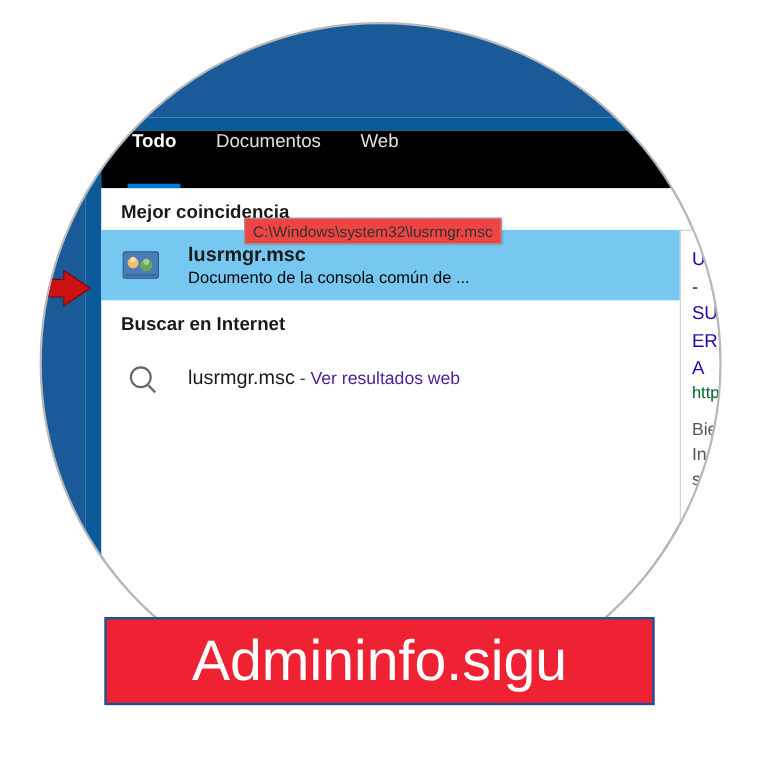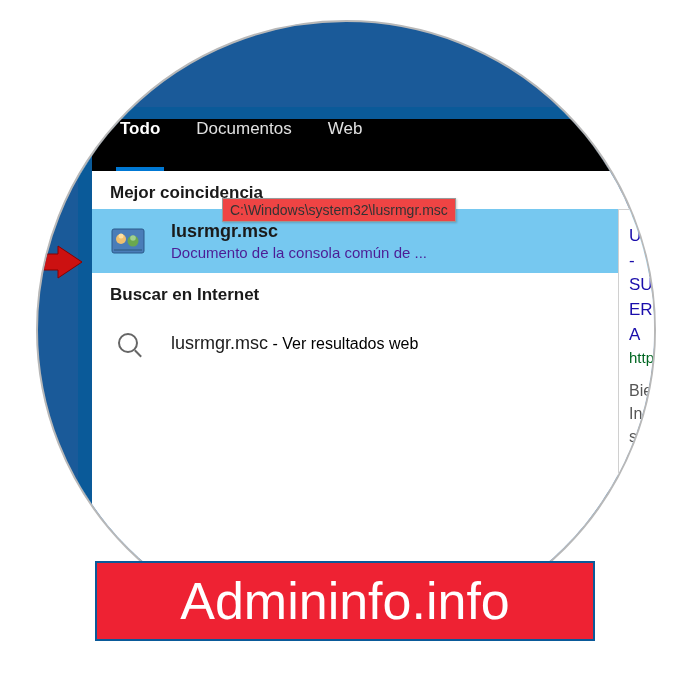--- a/index.html
+++ b/index.html
@@ -110,21 +110,21 @@
     }
     .result-text { flex: 1; min-width: 0; margin-left: 11px; }
     .result-title {
       font-weight: 600;
       font-size: 18px;
       color: #1a1a1a;
       margin-bottom: 2px;
     }
     .result-sub {
       font-size: 15px;
-      color: #4c1d95;
+      color: #000000;
       white-space: nowrap;
       overflow: hidden;
       text-overflow: ellipsis;
     }
 
     .search-icon-glyph {
       width: 20px; height: 20px;
       border: 2px solid #666;
       border-radius: 50%;
       position: relative;
@@ -133,21 +133,21 @@
       content: "";
       position: absolute;
       width: 2px; height: 9px;
       background: #666;
       bottom: -7px; right: -3px;
       transform: rotate(-45deg);
     }
 
     .web-row { padding: 14px 18px; }
     .web-title { font-size: 18px; color: #1a1a1a; }
-    .web-sub { font-size: 16px; color: #000000; }
+    .web-sub { font-size: 16px; color: #4c1d95; }
 
     .side-panel {
       position: absolute;
       right: -50px;
       top: 90px;
       width: 130px;
       background: #ffffff;
       border: 1px solid #d0d0d0;
       padding: 14px 10px;
       font-size: 17px;
@@ -260,14 +260,14 @@
 
   <div class="arrow-pointer">
     <svg width="56" height="36" viewBox="0 0 56 36">
       <polygon points="0,10 30,10 30,2 54,18 30,34 30,26 0,26" fill="#cc1111" stroke="#880000" stroke-width="1"></polygon>
     </svg>
   </div>
 
 </div>
 
 <div class="watermark-box">
-  <span class="watermark-text">Admininfo.info</span>
+  <span class="watermark-text">Admininfo.sigu</span>
 </div>
 
 </body></html>

